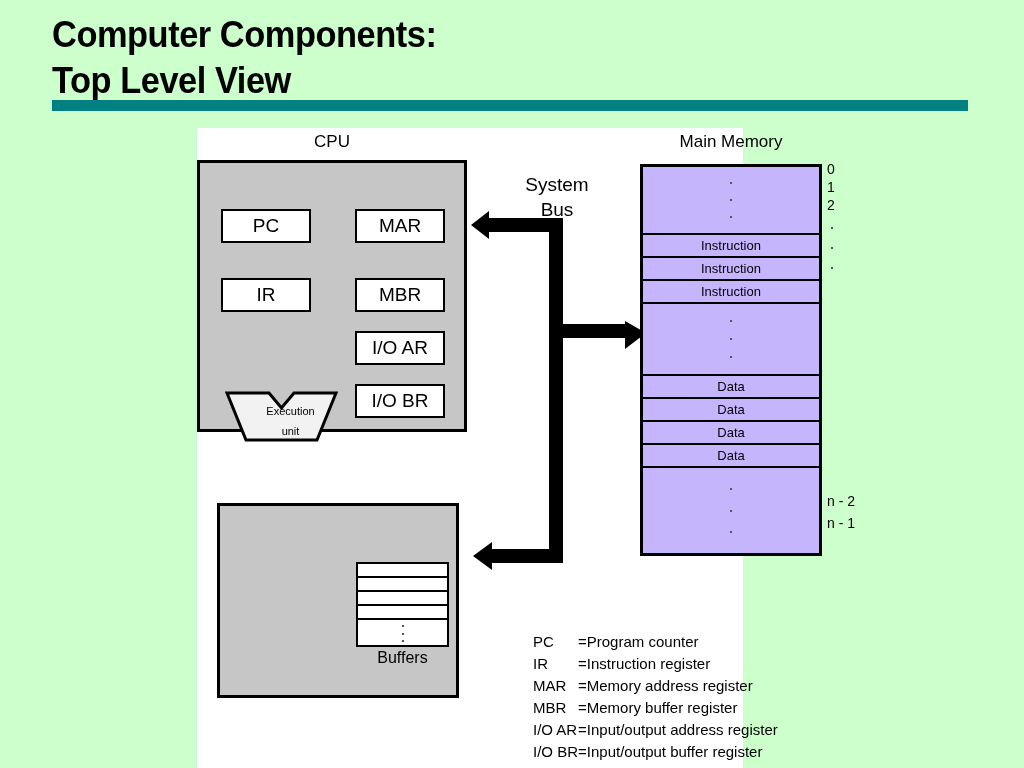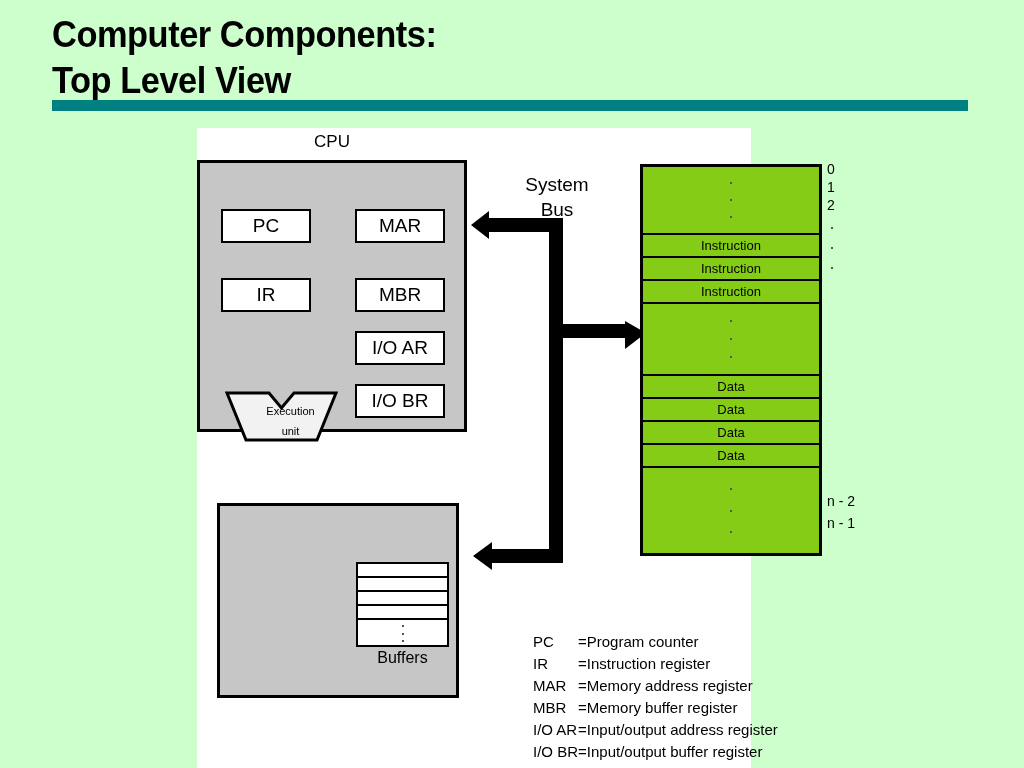--- a/index.html
+++ b/index.html
@@ -42,21 +42,20 @@
   }
 
   
   #diagram-panel {
     position: absolute;
     left: 197px;
     top: 128px;
     width: 546px;
     height: 640px;
     background: #ffffff;
-    padding-left: 8px;
   }
 
   .cap {
     position: absolute;
     font-size: 17px;
     color: #000;
     text-align: center;
     white-space: nowrap;
   }
 
@@ -130,21 +129,21 @@
     top: 36px;
     width: 182px;
     height: 392px;
     border: 3px solid #000;
     background: #fff;
     box-sizing: border-box;
   }
   .mem-cell {
     position: relative;
     border-bottom: 2px solid #000;
-    background: #84cc16;
+    background: #c4b5fd;
     box-sizing: border-box;
     font-size: 13px;
     color: #000;
     text-align: center;
     white-space: nowrap;
   }
   .mem-cell.labelled { line-height: 21px; height: 23px; }
   .mem-cell.last { border-bottom: none; }
   .vdots {
     position: absolute;
@@ -280,20 +279,21 @@
     <rect x="292" y="90" width="66" height="14" fill="#000"></rect>
     <polygon points="292,83 292,111 274,97" fill="#000"></polygon>
 
     <rect x="358" y="196" width="72" height="14" fill="#000"></rect>
     <polygon points="428,193 428,221 449,205" fill="#000"></polygon>
 
     <rect x="295" y="421" width="66" height="14" fill="#000"></rect>
     <polygon points="295,414 295,442 276,428" fill="#000"></polygon>
   </svg>
 
+  <div class="cap" style="left:443px; top:4px; width:182px;">Main Memory</div>
 
   <div id="memory-box">
     <div class="mem-cell" style="height:68px;">
       <span class="vdots">
           <i></i>
           <i></i>
           <i></i>
         </span>
     </div>
     <div class="mem-cell labelled">Instruction</div>

